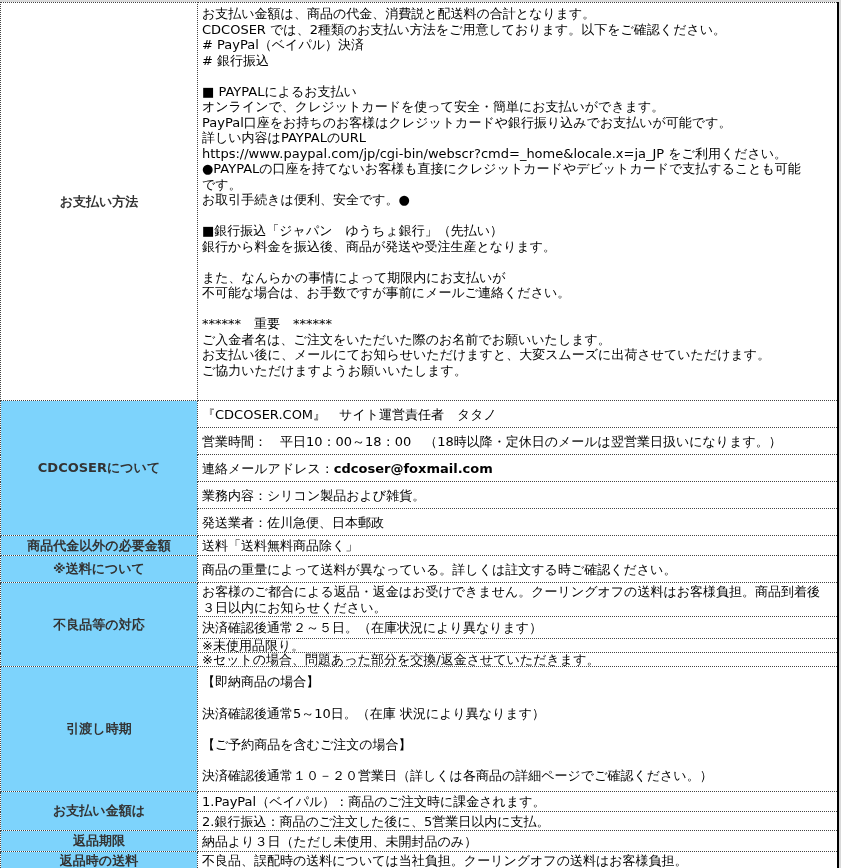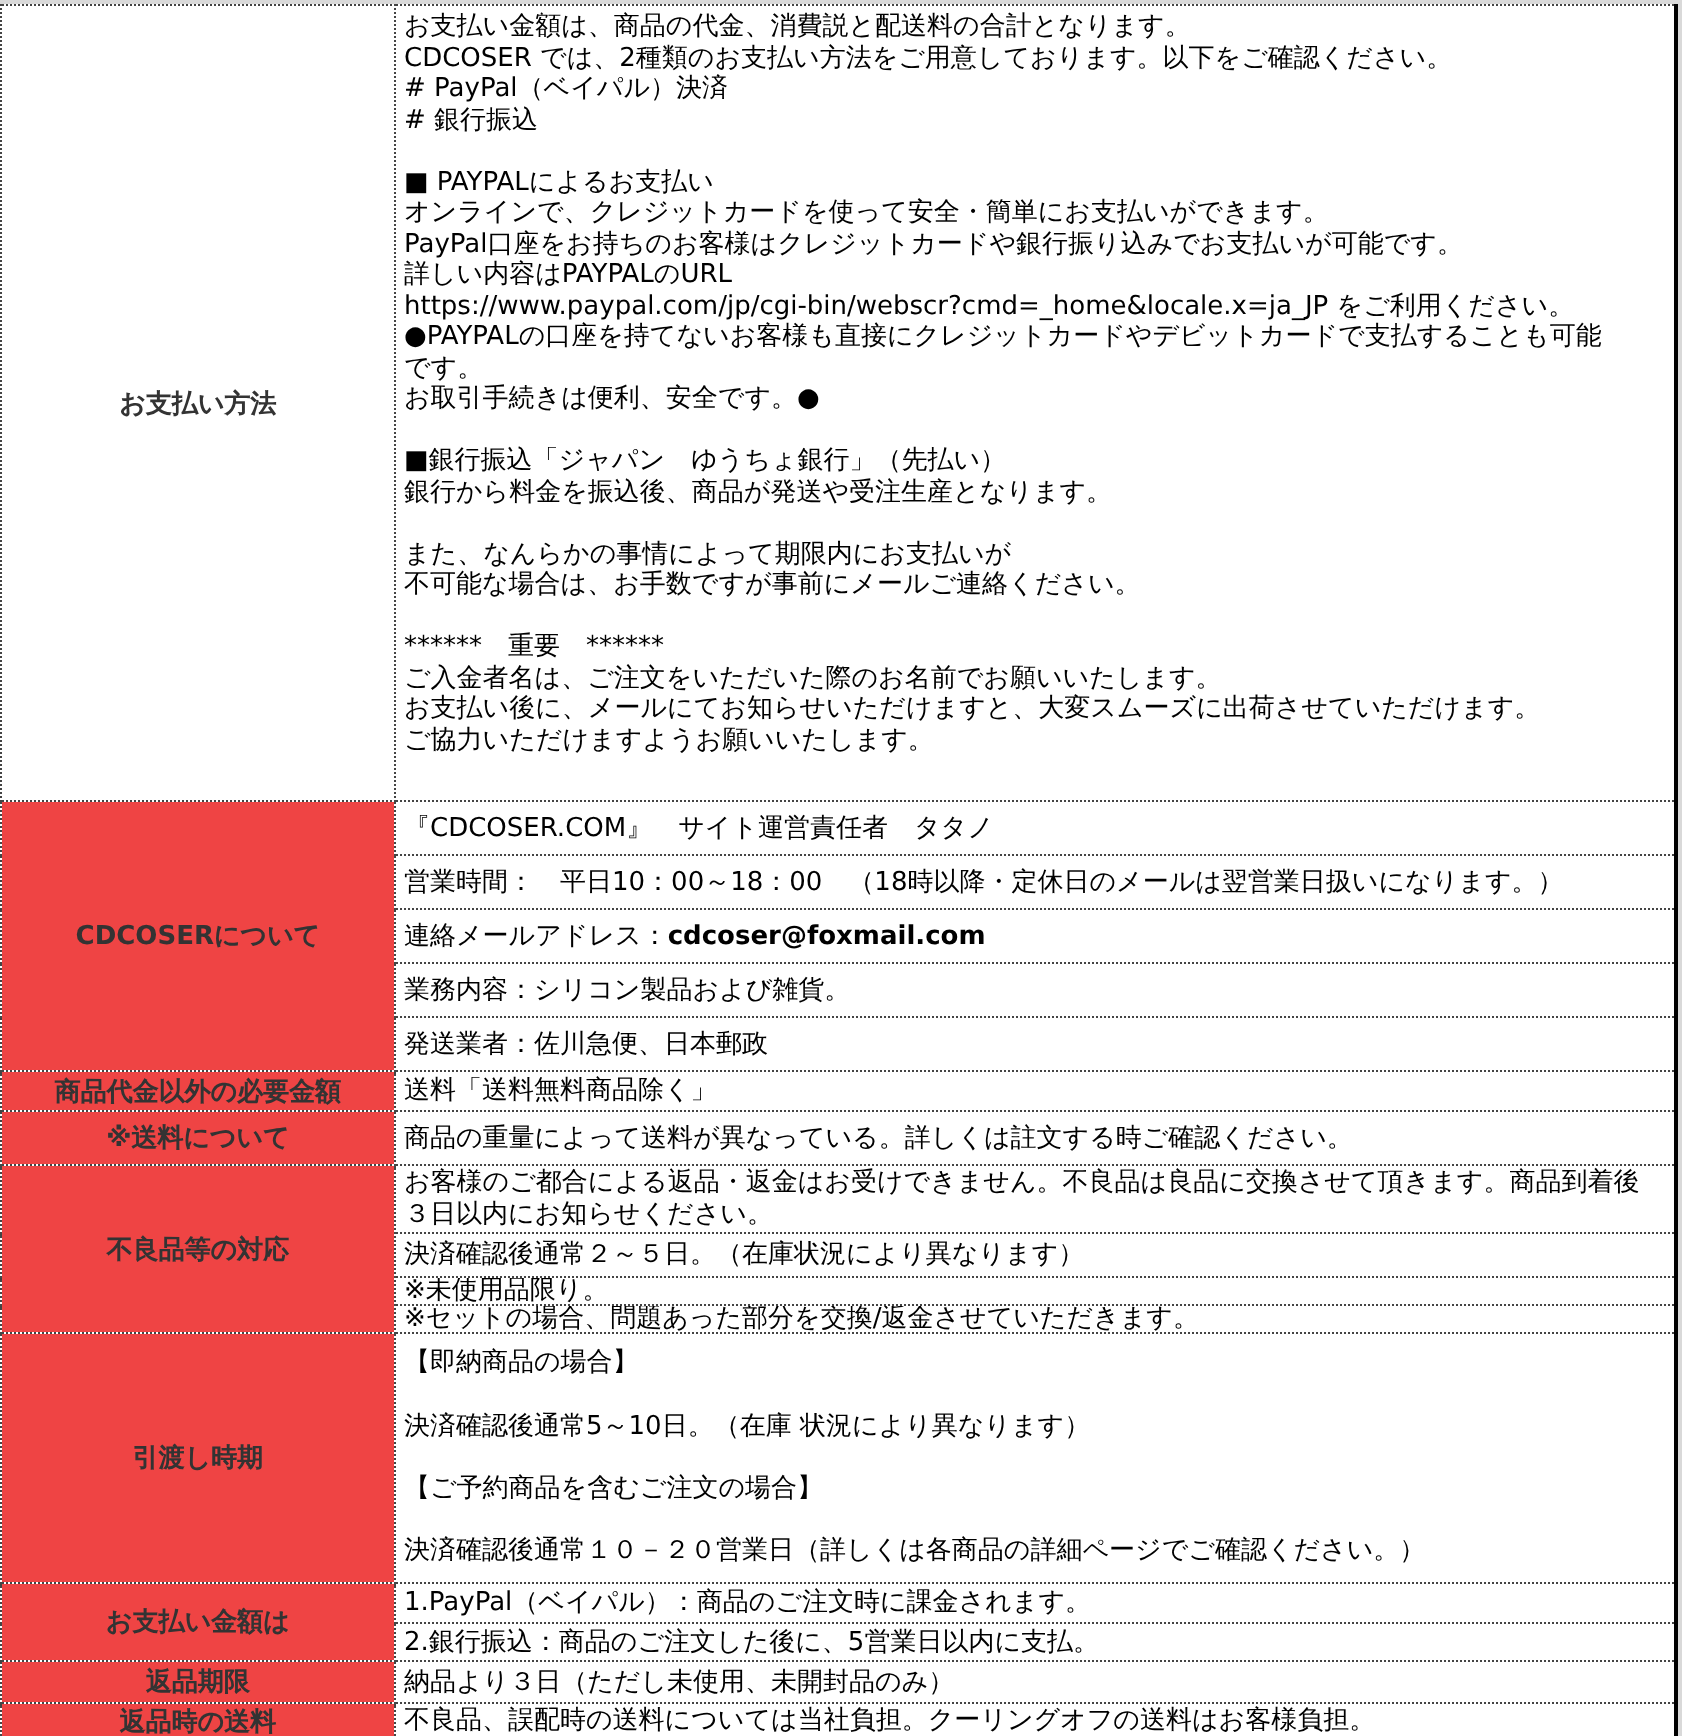--- a/index.html
+++ b/index.html
@@ -31,21 +31,21 @@
   }
   col.c-label { width: 197px; }
   col.c-content { width: 640px; }
   th, td {
     border: 1px dotted #444444;
     font-size: 13px;
     color: #000000;
     overflow: hidden;
   }
   th {
-    background: #ef4444;
+    background: #7dd3fc;
     font-weight: bold;
     color: #333333;
     text-align: center;
     vertical-align: middle;
     padding: 0 2px;
   }
   th.th-white { background: #ffffff; font-family: Liberation Serif, serif; }
   td {
     vertical-align: middle;
     padding: 0 4px;
@@ -131,21 +131,21 @@
           <td>送料「送料無料商品除く」</td>
         </tr>
 
         <tr class="r-shipnote">
           <th>※送料について</th>
           <td>商品の重量によって送料が異なっている。詳しくは註文する時ご確認ください。</td>
         </tr>
 
         <tr class="r-defect1">
           <th rowspan="4">不良品等の対応</th>
-          <td>お客様のご都合による返品・返金はお受けできません。不良品は良品に交換させて頂きます。商品到着後３日以内にお知らせください。</td>
+          <td>お客様のご都合による返品・返金はお受けできません。クーリングオフの送料はお客様負担。商品到着後３日以内にお知らせください。</td>
         </tr>
         <tr class="r-defect2">
           <td>決済確認後通常２～５日。（在庫状況により異なります）</td>
         </tr>
         <tr class="r-defect3">
           <td>※未使用品限り。</td>
         </tr>
         <tr class="r-defect4">
           <td>※セットの場合、問題あった部分を交換/返金させていただきます。</td>
         </tr>

